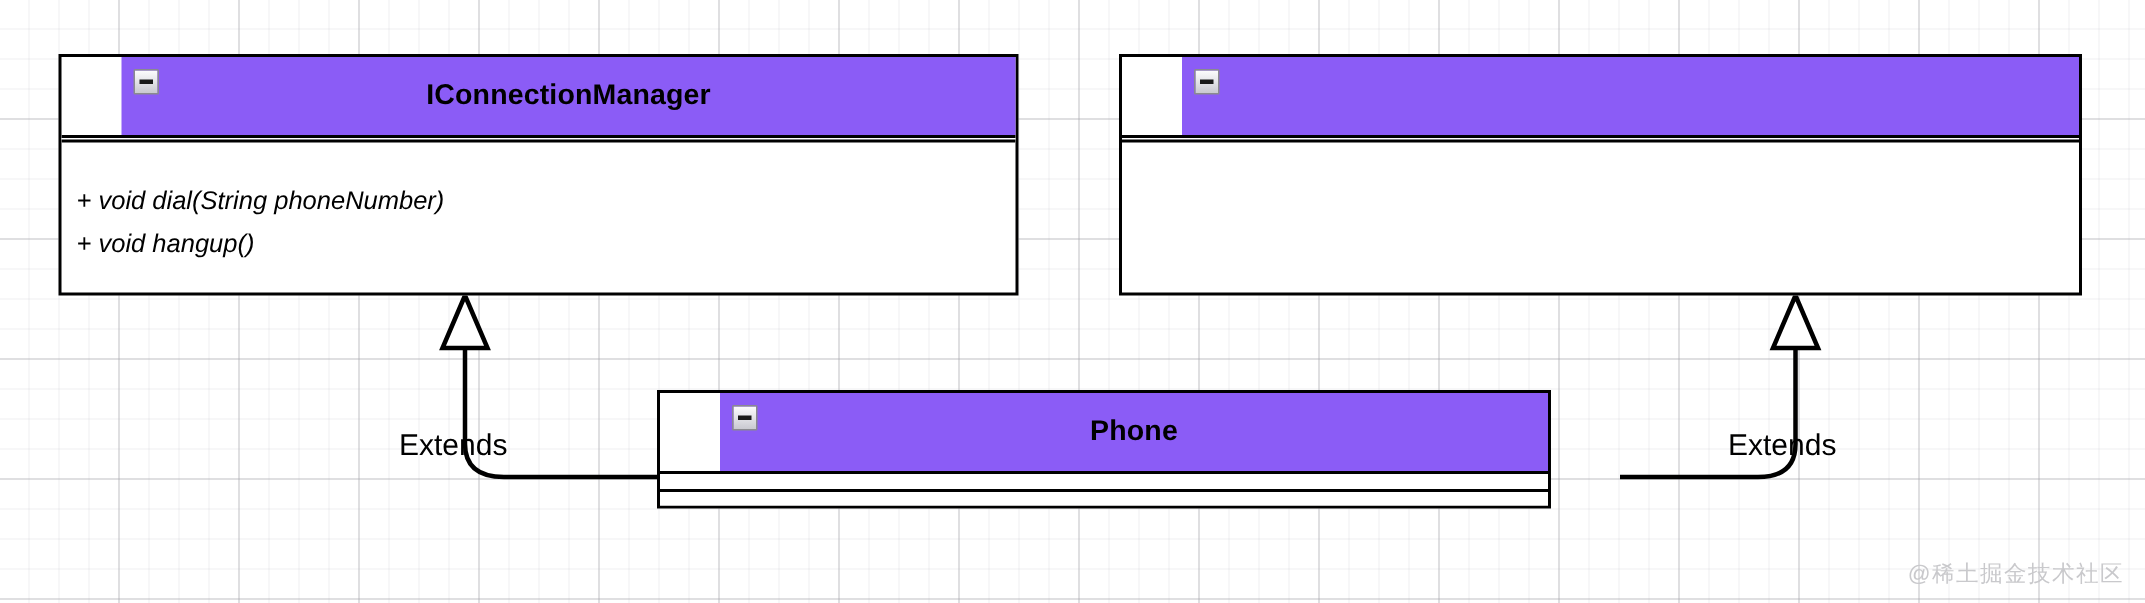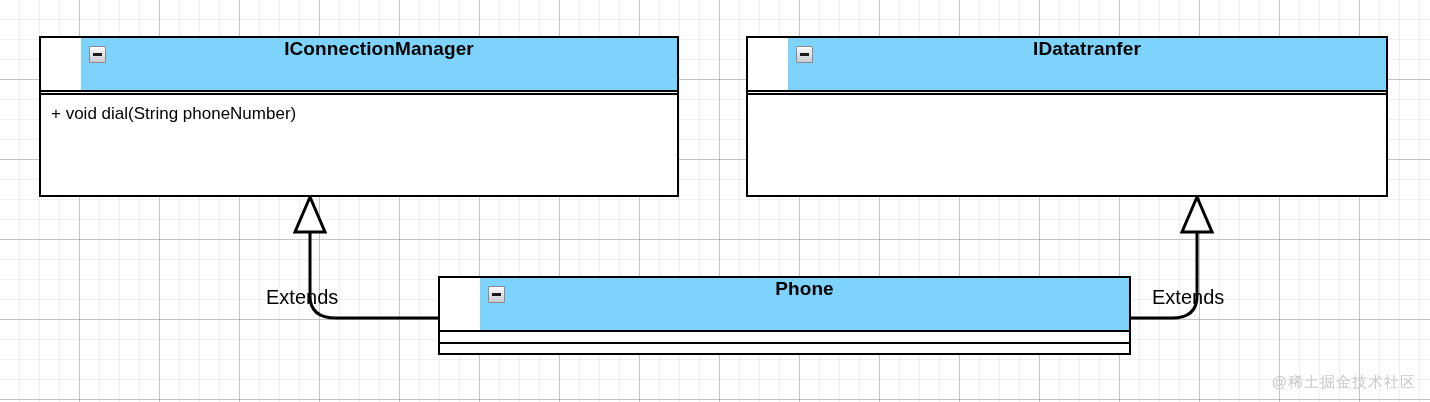--- a/index.html
+++ b/index.html
@@ -33,22 +33,23 @@
     position: absolute;
     box-sizing: border-box;
     background: #ffffff;
     border: 2px solid #000000;
   }
   .uml-header {
     position: relative;
     box-sizing: border-box;
     height: 100%;
     display: flex;
+    align-items: center;
     justify-content: center;
-    background: #7dd3fc;
+    background: #8b5cf6;
     margin-left: 40px;
   }
   .uml-title {
     font-size: 19px;
     font-weight: bold;
     color: #000000;
     letter-spacing: 0.1px;
     text-align: center;
     pointer-events: none;
   }
@@ -159,39 +160,39 @@
 
     <div class="uml-header" style="height:52px;">
       <div class="collapse-icon">
         <span class="bar"></span>
       </div>
       <div class="uml-title">IConnectionManager</div>
     </div>
 
     <div class="divider-double" style="top:52px;"></div>
 
-    <div class="uml-members" style="top:53px; bottom:auto;">
+    <div class="uml-members" style="top:73px; bottom:auto;font-style:italic;">
       <div class="member-line">+ void dial(String phoneNumber)</div>
+      <div class="member-line">+ void hangup()</div>
     </div>
   </div>
 
   <div class="uml-box" style="left:746px; top:36px; width:642px; height:161px;">
 
     <div class="uml-header" style="height:52px;">
       <div class="collapse-icon">
         <span class="bar"></span>
       </div>
-      <div class="uml-title">IDatatranfer</div>
     </div>
 
     <div class="divider-double" style="top:52px;"></div>
 
   </div>
 
-  <div class="uml-box" style="left:438px; top:276px; width:693px; height:79px;">
+  <div class="uml-box" style="left:438px; top:260px; width:596px; height:79px;">
 
     <div class="uml-header" style="height:52px;">
       <div class="collapse-icon">
         <span class="bar"></span>
       </div>
       <div class="uml-title">Phone</div>
     </div>
 
     <div class="empty-compartment" style="top:52px; height:12px; border-top:2px solid #000000;"></div>
 

